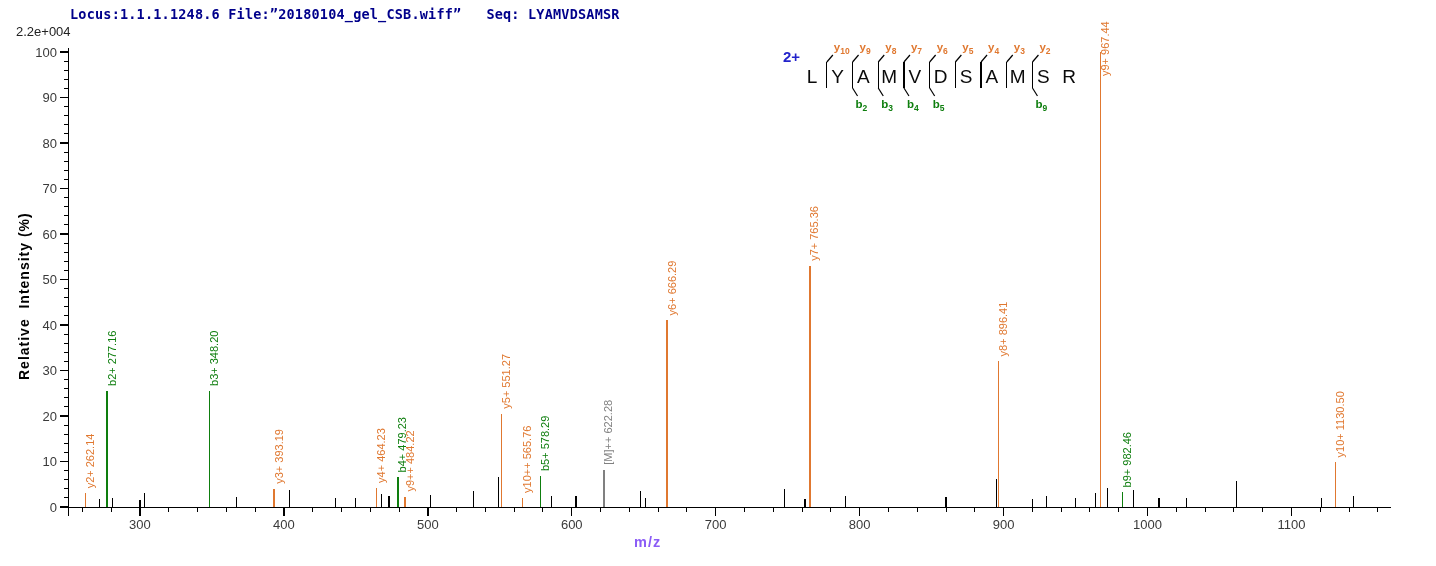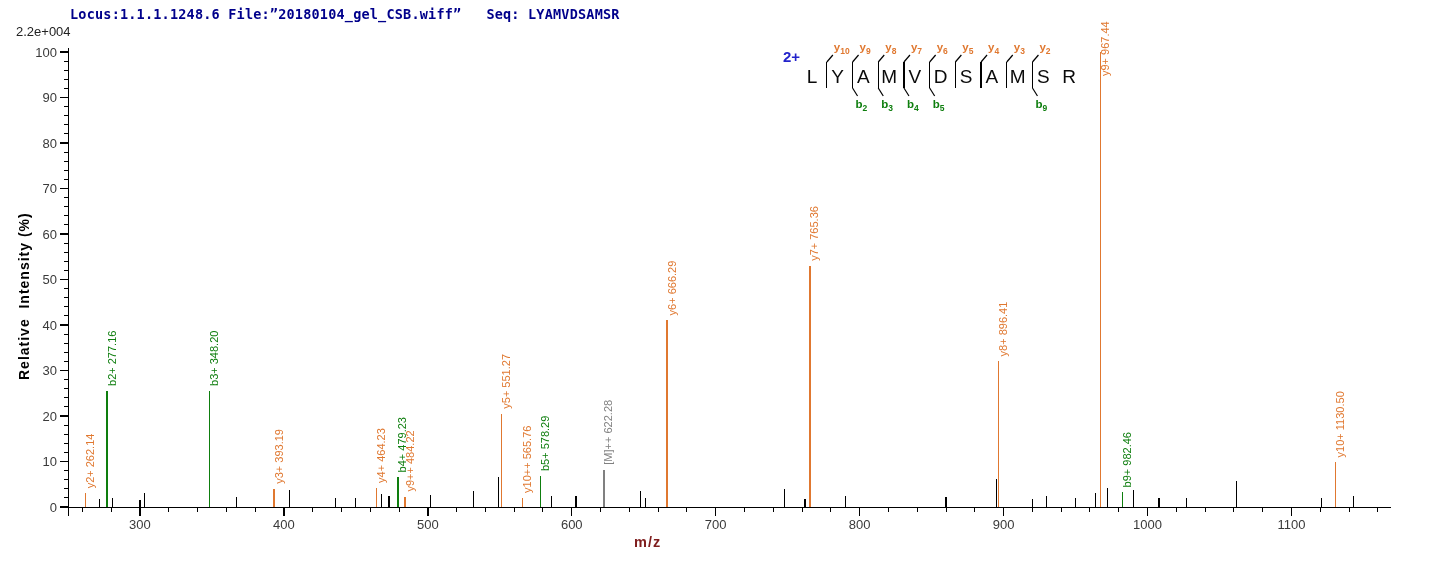--- a/index.html
+++ b/index.html
@@ -3,21 +3,21 @@
 <meta charset="utf-8">
 <style>
   html,body{margin:0;padding:0;background:#fff;}
   .screen{position:relative;width:1436px;height:566px;background:#fff;overflow:hidden;
           font-family:"Liberation Sans",sans-serif;}
   .hdr{position:absolute;left:70px;top:6px;font-family:"DejaVu Sans Mono",monospace;
        font-size:13.5px;font-weight:bold;letter-spacing:.2px;white-space:pre;}
   .scale{position:absolute;left:16px;top:24px;font-size:13px;color:#222;}
   .ylab{position:absolute;left:16px;top:380px;transform:rotate(-90deg);transform-origin:0 0;
         font-size:14px;font-weight:bold;color:#000;letter-spacing:1px;white-space:pre;}
-  .xlab{position:absolute;left:634px;top:534px;font-size:14.5px;font-weight:bold;color:#7f1d1d;
+  .xlab{position:absolute;left:634px;top:534px;font-size:14.5px;font-weight:bold;color:#8b5cf6;
         letter-spacing:1px;}
   svg{position:absolute;left:0;top:0;}
 </style>
 </head>
 <body>
 
 <div class="screen">
   <div class="hdr" style="color: rgb(0, 0, 139);">Locus:1.1.1.1248.6 File:”20180104_gel_CSB.wiff”   Seq: LYAMVDSAMSR</div>
   <div class="scale">2.2e+004</div>
   <div class="ylab">Relative  Intensity (%)</div>

